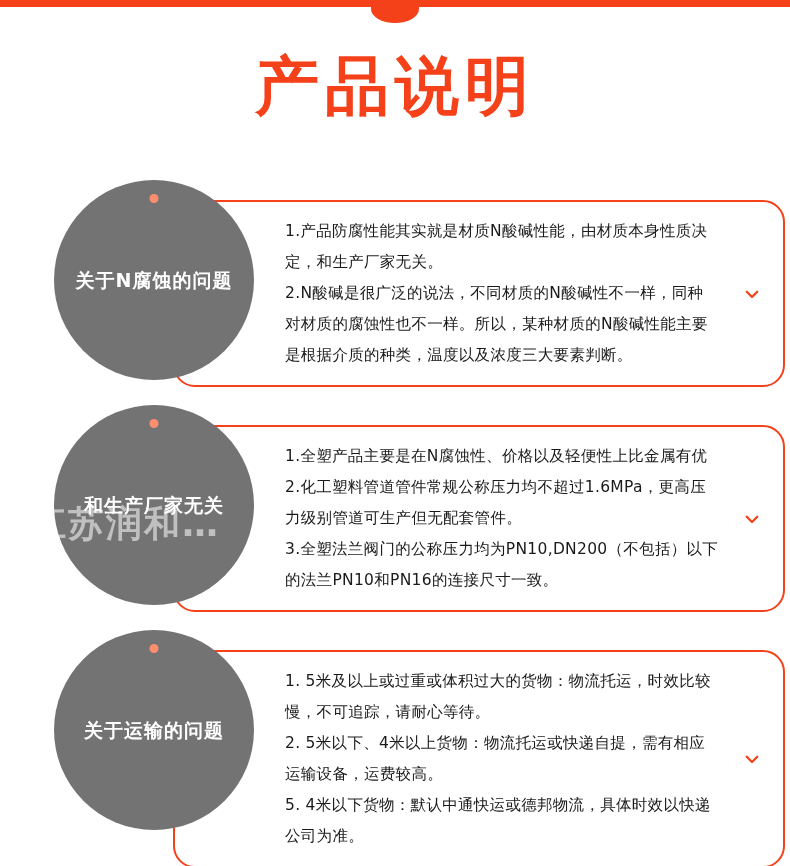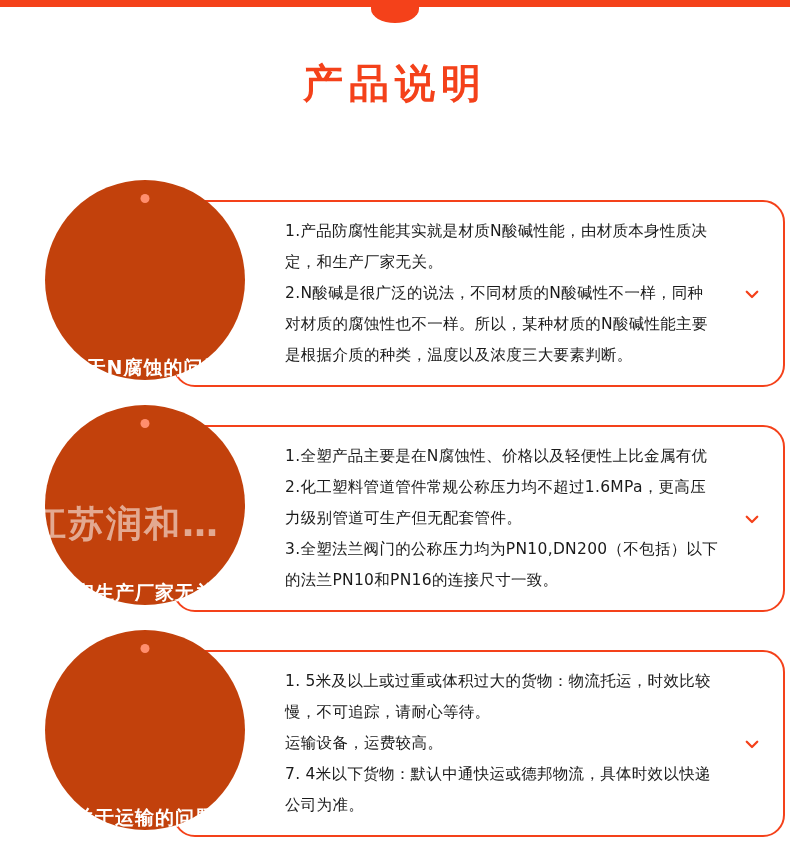--- a/index.html
+++ b/index.html
@@ -36,26 +36,26 @@
     border-bottom-right-radius: 24px 14px;
   }
 
   
   .page-title {
     position: absolute;
     top: 52px;
     left: 0;
     width: 790px;
     text-align: center;
-    font-size: 40px;
+    font-size: 64px;
     line-height: 70px;
     font-weight: bold;
     color: #f4411a;
     letter-spacing: 6px;
-    font-family: Liberation Mono, monospace;
+    font-family: Liberation Serif, serif;
   }
 
   
   .faq-block {
     position: absolute;
     left: 45px;
     width: 700px;
   }
   .faq-1 { top: 180px; }
   .faq-2 { top: 405px; }
@@ -96,28 +96,28 @@
     transform: translateY(-50%);
     width: 18px;
     height: 18px;
     color: #f4411a;
   }
   .chevron svg { display: block; }
 
   
   .badge {
     position: absolute;
-    left: 0;
+    left: 9px;
     top: 0;
     width: 200px;
     height: 200px;
     border-radius: 50%;
-    background: #c2410c;
+    background: #737373;
     display: flex;
-    align-items: flex-end;
+    align-items: center;
     justify-content: center;
     z-index: 3;
   }
   .badge-dot {
     position: absolute;
     top: 14px;
     left: 50%;
     transform: translateX(-50%);
     width: 9px;
     height: 9px;
@@ -199,22 +199,23 @@
     <span class="badge-dot"></span>
     <span class="badge-label">和生产厂家无关</span>
   </div>
 </div>
 
 <div class="faq-block faq-3">
   <div class="panel">
     <div class="panel-text">
       <p>1. 5米及以上或过重或体积过大的货物：物流托运，时效比较</p>
       <p>慢，不可追踪，请耐心等待。</p>
+      <p>2. 5米以下、4米以上货物：物流托运或快递自提，需有相应</p>
       <p>运输设备，运费较高。</p>
-      <p>7. 4米以下货物：默认中通快运或德邦物流，具体时效以快递</p>
+      <p>5. 4米以下货物：默认中通快运或德邦物流，具体时效以快递</p>
       <p>公司为准。</p>
     </div>
     <span class="chevron">
       <svg viewBox="0 0 24 24" width="18" height="18" fill="none" stroke="currentColor" stroke-width="3" stroke-linecap="round" stroke-linejoin="round">
           <polyline points="5,9 12,16 19,9"></polyline>
         </svg>
     </span>
   </div>
   <div class="badge">
     <span class="badge-dot"></span>

